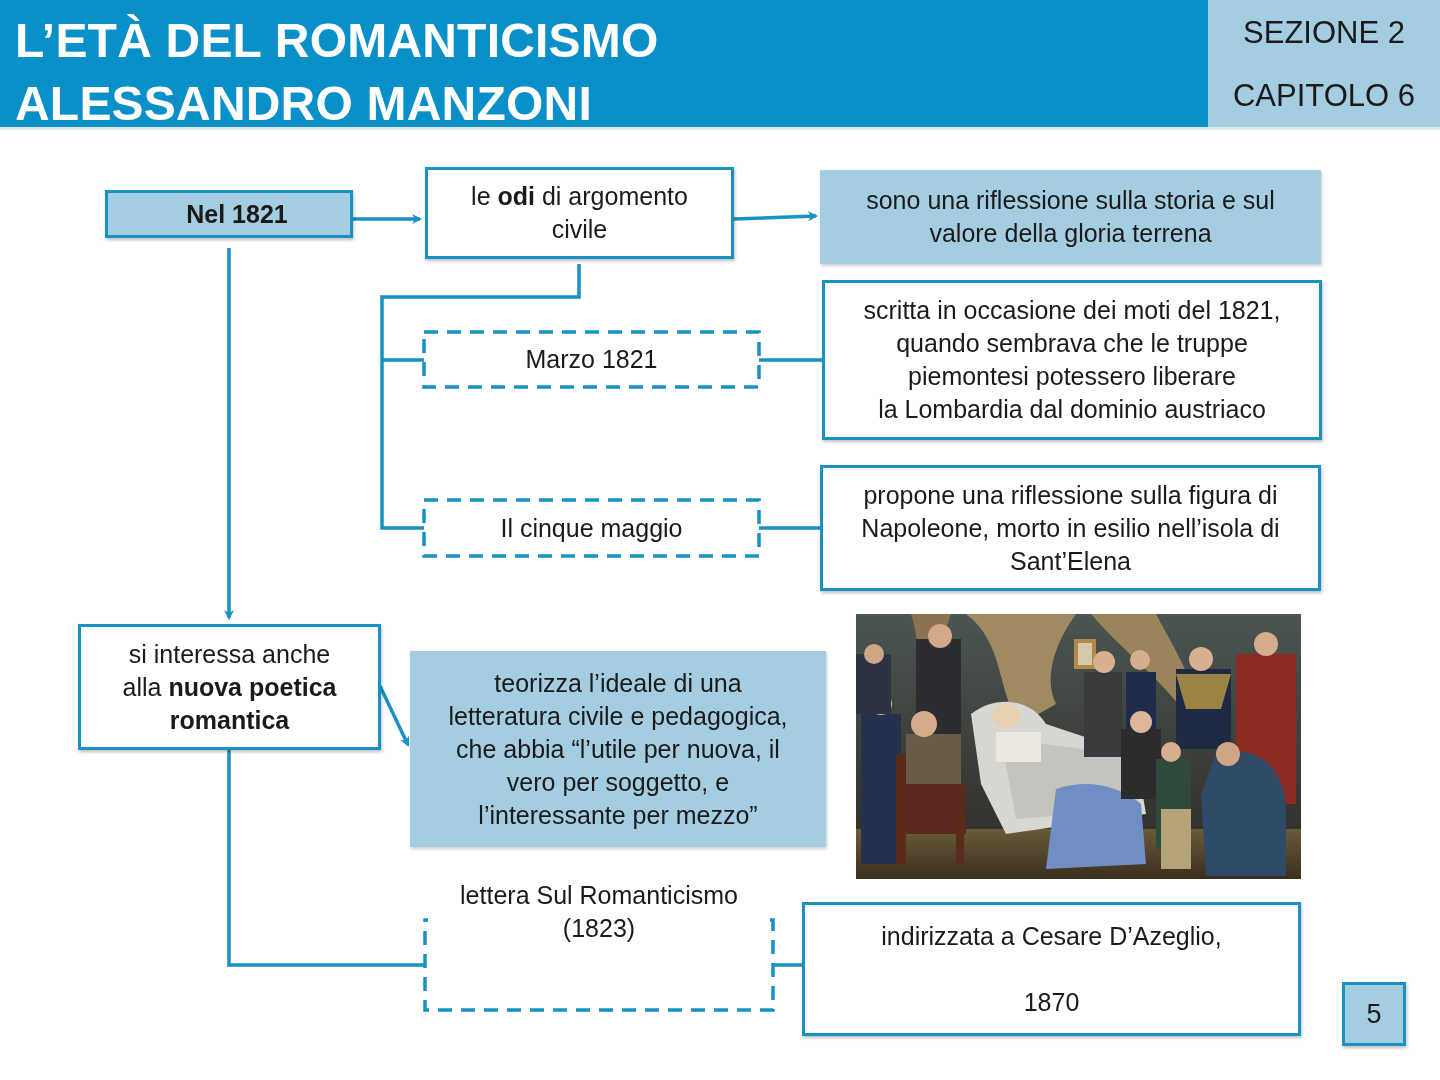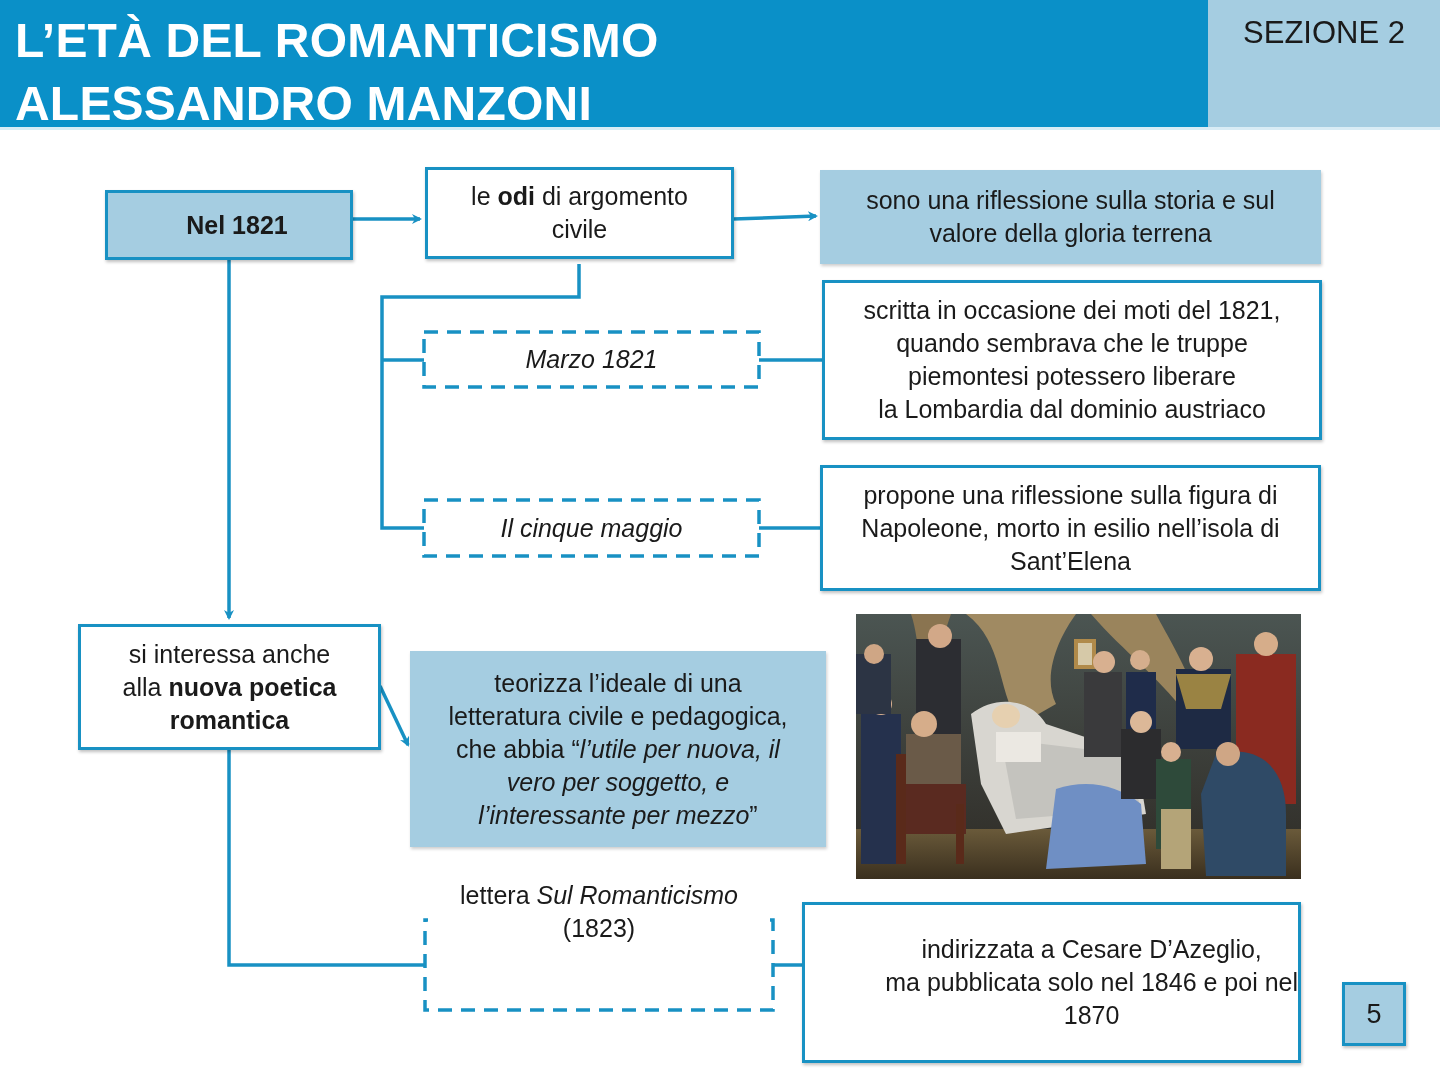--- a/index.html
+++ b/index.html
@@ -15,38 +15,39 @@
   .header-side .s1 { top: 15px; }
   .header-side .s2 { top: 78px; }
   .header-line { position: absolute; left: 0; top: 127px; width: 1440px; height: 3px; background: #d9ecf5; }
 
   .box { position: absolute; display: flex; align-items: center; justify-content: center; text-align: center; font-size: 25px; line-height: 33px; color: #1a1a1a; }
   .solid { border: 3px solid #1891c3; background: #ffffff; box-shadow: 1px 2px 3px rgba(0,0,0,0.25); }
   .solid.fill { background: #a5cde1; }
   .fillonly { background: #a5cde1; box-shadow: 1px 2px 3px rgba(0,0,0,0.2); }
   .dashed { background: #ffffff; }
   .box .inner { display: block; }
-  .it { font-style: italic; }
+  .it { }
   .b { font-weight: bold; }
 
   svg.lines { position: absolute; left: 0; top: 0; width: 1440px; height: 1080px; pointer-events: none; }
 
   .painting { position: absolute; left: 856px; top: 614px; width: 445px; height: 265px; overflow: hidden; background: #4a4a44; }
 
   .pagenum { position: absolute; left: 1342px; top: 982px; width: 64px; height: 64px; border: 3px solid #1891c3; background: #a5cde1; display: flex; align-items: center; justify-content: center; font-size: 27px; box-shadow: 1px 2px 3px rgba(0,0,0,0.25); }
 </style>
 </head>
 <body>
 
 <div class="header">
   <div class="t1">L’ETÀ DEL ROMANTICISMO</div>
   <div class="t2">ALESSANDRO MANZONI</div>
 </div>
 <div class="header-side">
   <div class="s1">SEZIONE 2</div>
+  <div class="s2">CAPITOLO 6</div>
 </div>
 <div class="header-line"></div>
 
 <svg class="lines" viewBox="0 0 1440 1080">
   <defs>
     <marker id="arr" markerWidth="10" markerHeight="10" refX="8" refY="5" orient="auto" markerUnits="userSpaceOnUse">
       <path d="M0,0 L10,5 L0,10 L3,5 Z" fill="#1891c3"></path>
     </marker>
   </defs>
   <g stroke="#1891c3" stroke-width="3.5" fill="none">
@@ -71,21 +72,21 @@
     <line x1="773" y1="965" x2="802" y2="965"></line>
   </g>
 
   <g stroke="#1891c3" stroke-width="3.5" fill="none" stroke-dasharray="14,9">
     <rect x="424" y="332" width="335" height="55"></rect>
     <rect x="424" y="500" width="335" height="56"></rect>
     <rect x="425" y="920" width="348" height="90"></rect>
   </g>
 </svg>
 
-<div class="box solid fill" style="left:105px; top:190px; width:248px; height:70px;padding-left:16px;">
+<div class="box solid fill" style="left:105px; top:190px; width:248px; height:48px;padding-left:16px;">
   <span class="inner b">Nel 1821</span>
 </div>
 
 <div class="box solid" style="left:425px; top:167px; width:309px; height:92px;">
   <span class="inner" style="width:270px;"><span>le </span><span class="b">odi</span><span> di argomento civile</span></span>
 </div>
 
 <div class="box fillonly" style="left:820px; top:170px; width:501px; height:94px;">
   <span class="inner" style="width:470px;">sono una riflessione sulla storia e sul valore della gloria terrena</span>
 </div>
@@ -197,23 +198,23 @@
   </svg>
 </div>
 
 <div class="box dashed" style="left:428px; top:870px; width:342px; height:84px;">
   <span class="inner">
     <span>lettera </span><span class="it">Sul Romanticismo</span><br>
     <span>(1823)</span>
   </span>
 </div>
 
-<div class="box solid" style="left:802px; top:902px; width:499px; height:161px;justify-content:flex-end;">
+<div class="box solid" style="left:802px; top:902px; width:499px; height:134px;">
   <span class="inner">
     <span>indirizzata a Cesare D’Azeglio,</span><br>
-    <span>ma pubblicata solo nel 1846 e poi nel</span><br>
+    <br>
     <span>1870</span>
   </span>
 </div>
 
 <div class="pagenum">
   <span>5</span>
 </div>
 
 </body></html>

